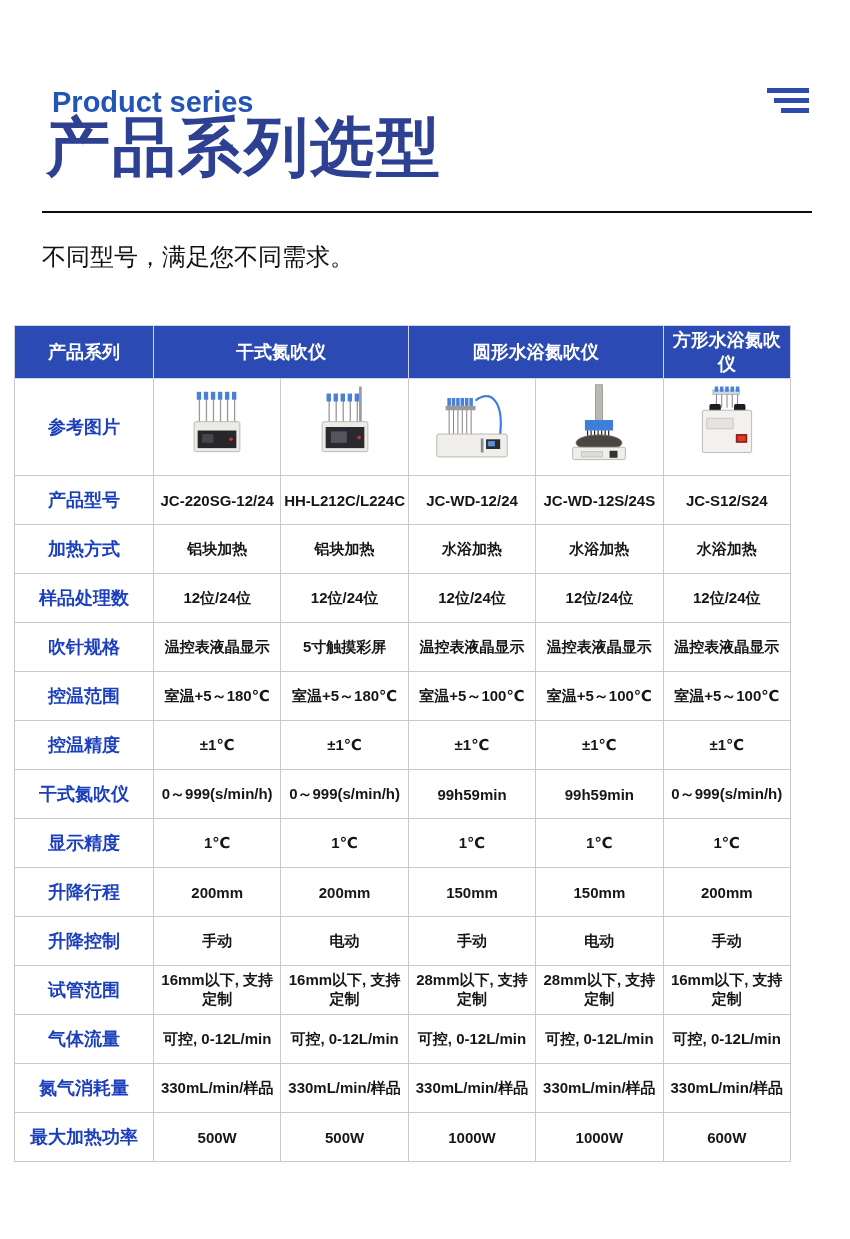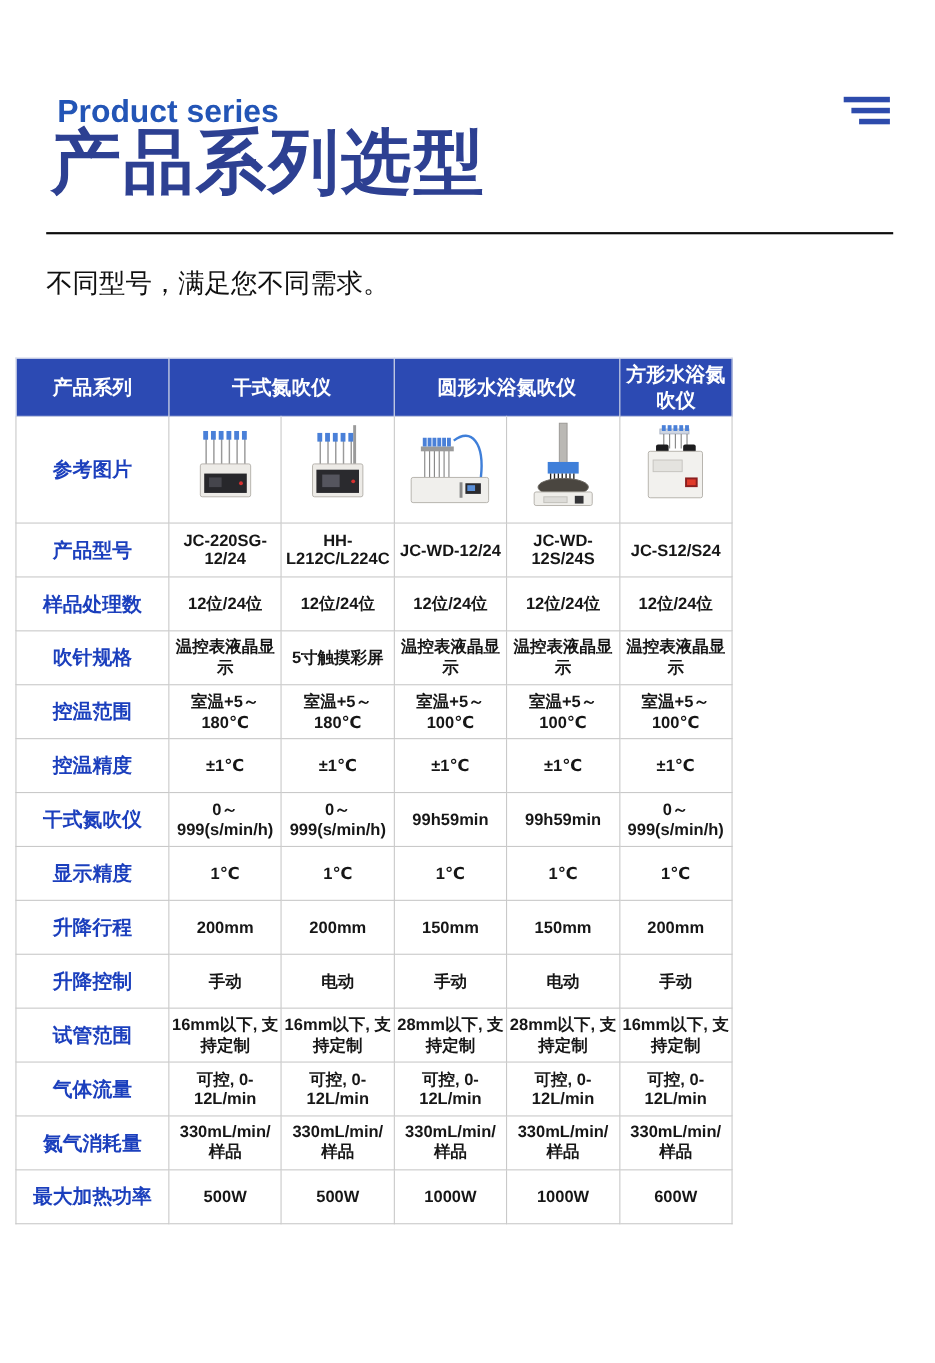--- a/index.html
+++ b/index.html
@@ -13,21 +13,21 @@
   .burger { position: absolute; top: 88px; left: 767px; width: 42px; }
   .burger .bar { background: #2d4bac; height: 5px; margin-bottom: 5px; margin-left: auto; }
   .burger .b1 { width: 42px; }
   .burger .b2 { width: 35px; }
   .burger .b3 { width: 28px; }
 
   .divider { position: absolute; left: 42px; top: 211px; width: 770px; height: 2px; background: #0d0d0d; }
   .subtitle { position: absolute; left: 42px; top: 241px; font-size: 24px; color: #101010; }
 
   .table-wrap { position: absolute; left: 14px; top: 325px; width: 822px; }
-  table.spec { border-collapse: collapse; table-layout: fixed; width: 652px; }
+  table.spec { border-collapse: collapse; table-layout: fixed; width: 777px; }
   .spec col.c0 { width: 139px; }
   .spec th, .spec td { border: 1px solid #c9c9c9; text-align: center; vertical-align: middle; padding: 2px; }
   .spec thead th {
     background: #2c4ab3; color: #ffffff; font-size: 18px; font-weight: 700;
     height: 50px; border-color: #cfd4e6;
   }
   .spec tbody th.rl { color: #1b3fbd; font-size: 18px; font-weight: 700; background: #fff; }
   .spec tbody td { font-size: 15px; font-weight: 700; color: #161616; height: 49px; background: #fff; }
   .spec tbody tr.imgrow td, .spec tbody tr.imgrow th { height: 97px; }
   .spec tbody tr.imgrow td svg { display: block; margin: 0 auto; }
@@ -193,20 +193,28 @@
 
         <tr>
           <th class="rl">产品型号</th>
           <td>JC-220SG-12/24</td>
           <td>HH-L212C/L224C</td>
           <td>JC-WD-12/24</td>
           <td>JC-WD-12S/24S</td>
           <td>JC-S12/S24</td>
         </tr>
         <tr>
+          <th class="rl">加热方式</th>
+          <td>铝块加热</td>
+          <td>铝块加热</td>
+          <td>水浴加热</td>
+          <td>水浴加热</td>
+          <td>水浴加热</td>
+        </tr>
+        <tr>
           <th class="rl">样品处理数</th>
           <td>12位/24位</td>
           <td>12位/24位</td>
           <td>12位/24位</td>
           <td>12位/24位</td>
           <td>12位/24位</td>
         </tr>
         <tr>
           <th class="rl">吹针规格</th>
           <td>温控表液晶显示</td>

